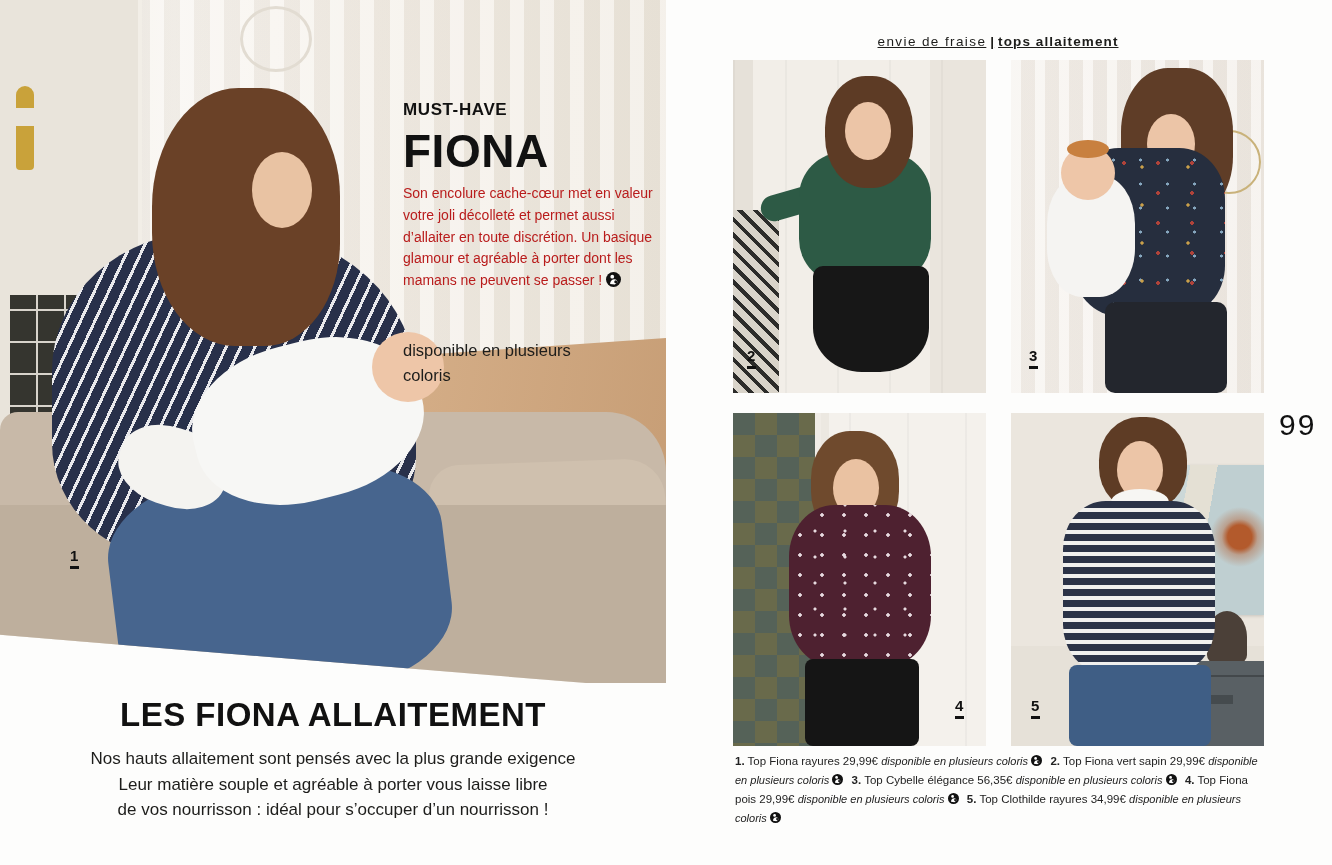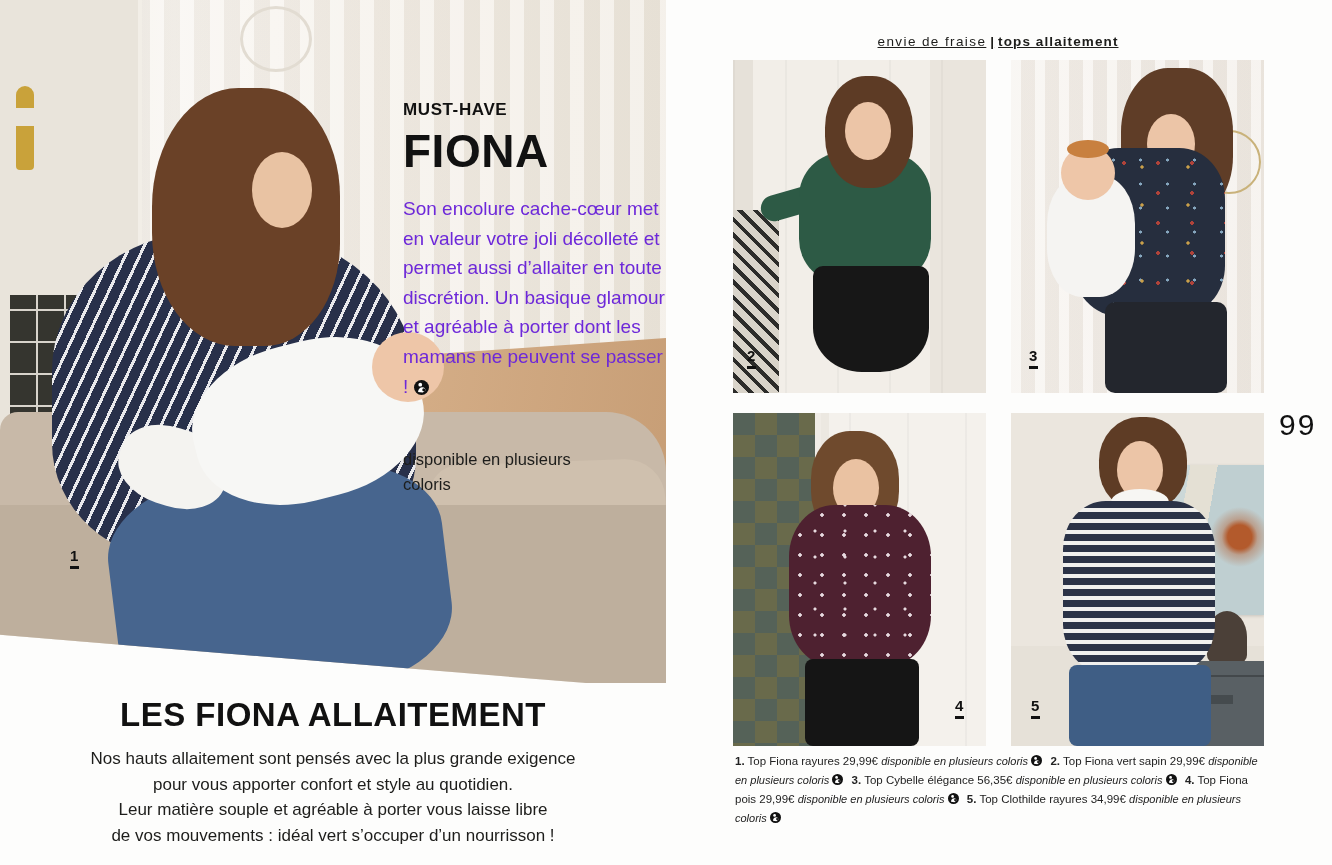--- a/index.html
+++ b/index.html
@@ -35,21 +35,21 @@
   .hero-face { left:252px; top:152px; width:60px; height:76px; border-radius:50%; background:#e9c3a3; }
   .hero-baby-body { left:192px; top:342px; width:232px; height:158px; border-radius:45%; background:#f7f7f5; transform:rotate(-14deg); }
   .hero-baby-head { left:372px; top:332px; width:72px; height:70px; border-radius:50%; background:#eec6a8; }
   .hero-baby-legs { left:118px; top:428px; width:110px; height:78px; border-radius:45%; background:#f4f3f0; transform:rotate(18deg); }
   .hero-jeans { left:112px; top:472px; width:336px; height:222px; border-radius:32%; background:#47658e; transform:rotate(-7deg); }
 
   
   .hero-text { left:403px; top:100px; width:262px; }
   .kicker { font-size:17px; font-weight:700; letter-spacing:.6px; color:#111; }
   .hero-title { font-size:46px; line-height:1.13; font-weight:700; letter-spacing:.5px; color:#111; margin-top:6px; }
-  .hero-desc { margin-top:16px; font-size:19px; line-height:1.56; color:#6d28d9; }
+  .hero-desc { margin-top:5px; font-size:14px; line-height:1.56; color:#b91c1c; }
   .price-row { margin-top:30px; }
   .price-prefix { font-size:17px; font-weight:700; }
   .price-value { font-size:31px; font-weight:700; letter-spacing:.5px; }
   .availability { margin-top:46px; width:175px; font-size:16.5px; line-height:1.5; }
 
   
   .marker { font-weight:700; font-size:15px; color:#111; line-height:1; }
   .marker::after { content:""; display:block; width:9px; height:3px; background:#111; margin-top:3px; }
   .marker-1 { left:70px; top:548px; }
 
@@ -182,23 +182,22 @@
           <path d="M6.5 19c0-5 3.5-7.5 7-7.5 3.4 0 4.8 2.4 4.8 4.8L14 20z" fill="#fff"></path>
           <circle cx="15.6" cy="15.4" r="2.4" fill="#111"></circle>
         </svg></span></p>
   <div class="availability">disponible en plusieurs coloris</div>
 </div>
 
 <div class="abs section-block">
   <div class="section-title">LES FIONA ALLAITEMENT</div>
   <div class="section-lines">
     <div>Nos hauts allaitement sont pensés avec la plus grande exigence</div>
-    <div>pour vous apporter confort et style au quotidien.</div>
     <div>Leur matière souple et agréable à porter vous laisse libre</div>
-    <div>de vos mouvements : idéal vert s’occuper d’un nourrisson !</div>
+    <div>de vos nourrisson : idéal pour s’occuper d’un nourrisson !</div>
   </div>
 </div>
 
 <div class="abs page-header">
   <span class="brand">envie de fraise</span><span class="header-sep">|</span><span class="header-section">tops allaitement</span>
 </div>
 
 <div class="abs page-number">99</div>
 
 <div class="pphoto p2">

